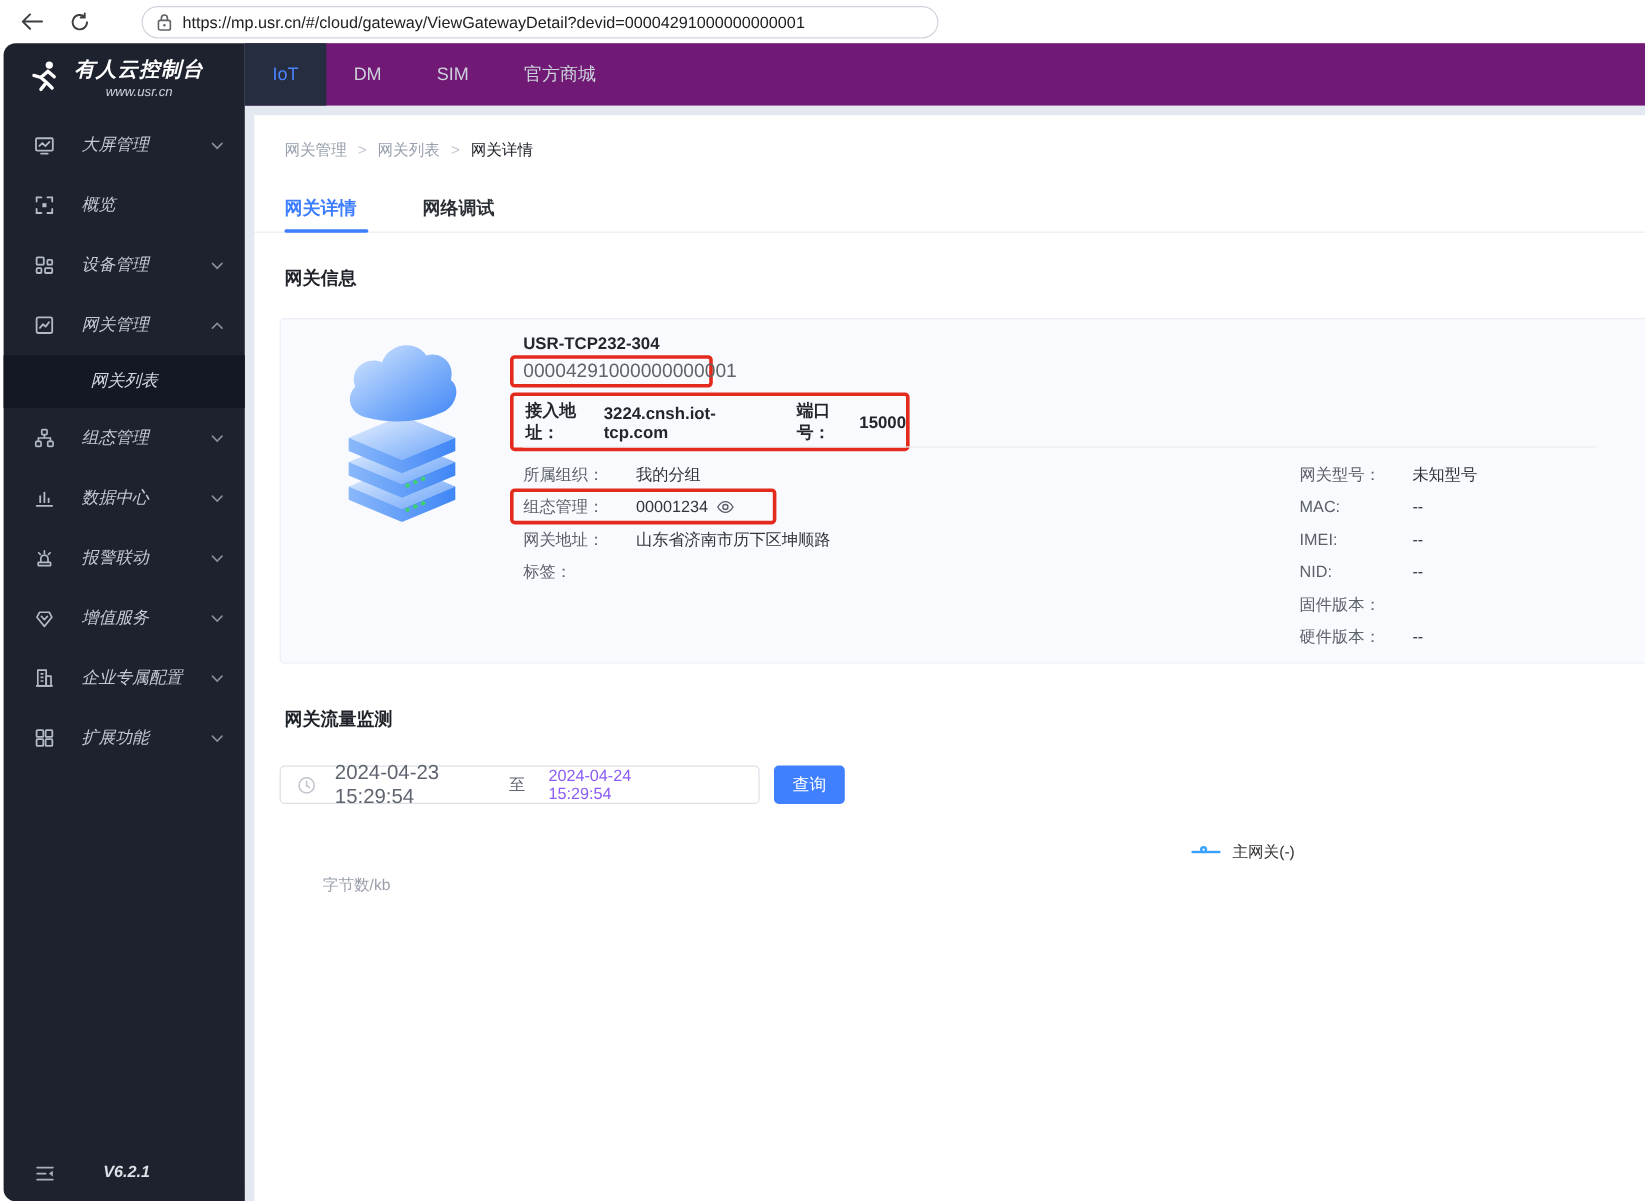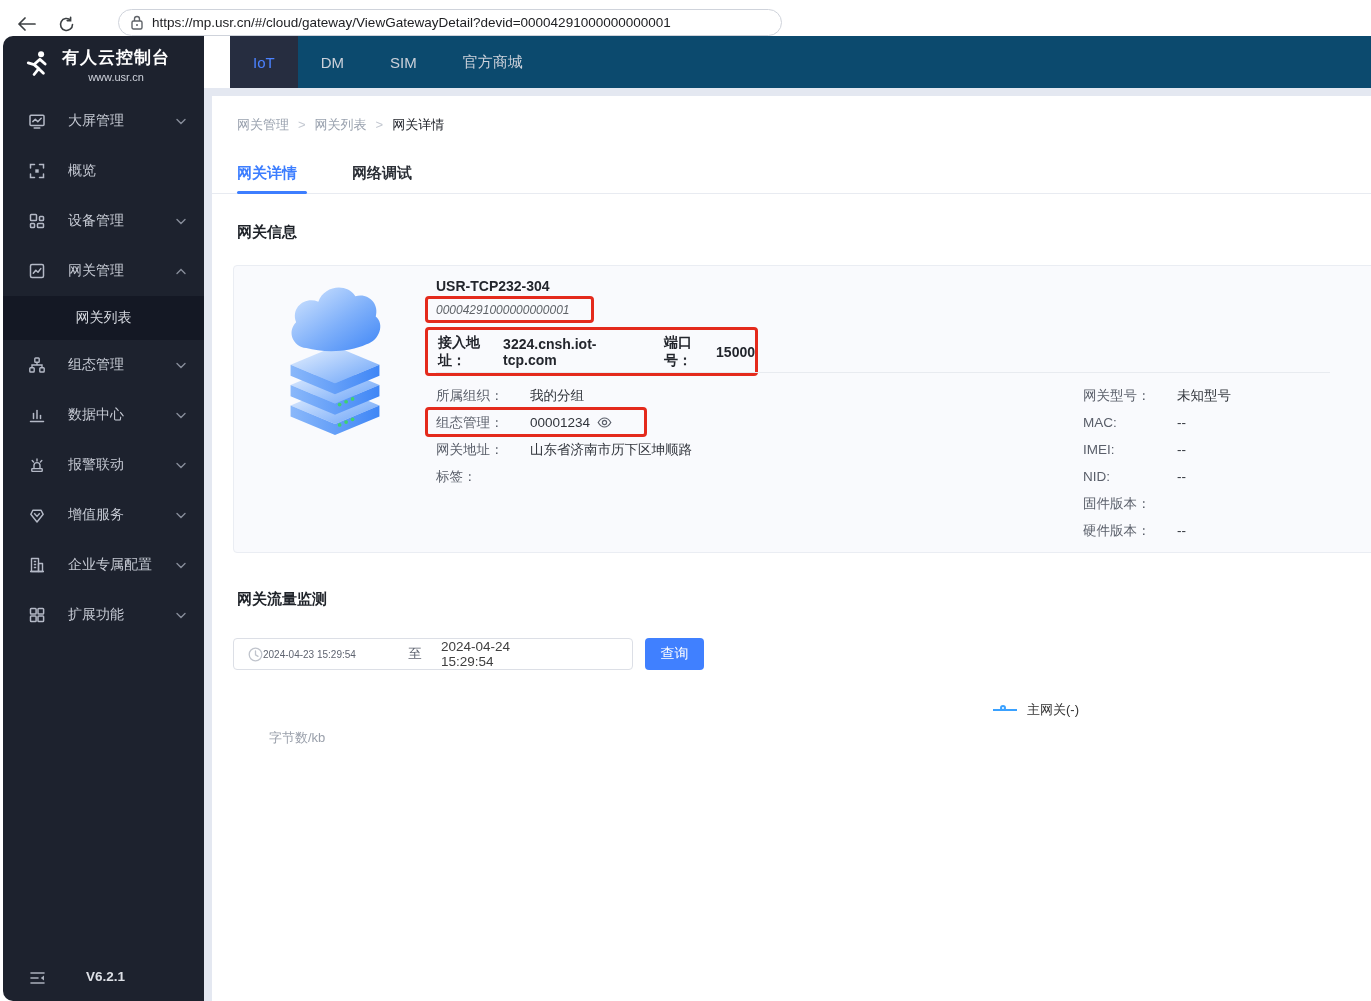--- a/index.html
+++ b/index.html
@@ -2,34 +2,34 @@
 <html><head>
 <meta charset="utf-8">
 <style>
   * { margin:0; padding:0; box-sizing:border-box; }
   html,body { width:1371px; height:1001px; overflow:hidden; background:#fff;
     font-family:"Liberation Sans","DejaVu Sans",sans-serif; }
   body { position:relative; }
 
   
   .browser-bar { position:absolute; left:0; top:0; width:1371px; height:36px; background:#fff;
-    display:flex; align-items:flex-end;border-radius:16px; }
+    display:flex; align-items:center;border-radius:16px; }
   .nav-btn { width:24px; height:24px; display:flex; align-items:center; justify-content:center; color:#3c4043; }
   .nav-btn.back { margin-left:14px; }
   .nav-btn.refresh { margin-left:16px; }
   .url-pill { margin-left:40px; width:664px; height:27px; border:1.5px solid #cfd3db; border-radius:14px;
     display:flex; align-items:center; padding:0 12px; background:#fff; }
   .url-pill .lock { color:#5f6368; margin-right:9px; display:flex; }
   .url-text { font-size:13.5px; color:#202124; white-space:nowrap; }
 
   
   .sidebar { position:absolute; left:3px; top:36px; width:201px; bottom:0; background:#1d222e;
-    border-radius:10px 0 0 10px; z-index:3; }
-  .topnav { position:absolute; left:204px; top:36px; right:0; height:52px; background:#0c4a6e;
-    display:flex; align-items:stretch; z-index:2;margin-left:26px; }
+    border-radius:10px 0 0 10px; z-index:3;font-style:italic; }
+  .topnav { position:absolute; left:204px; top:36px; right:0; height:52px; background:#701a75;
+    display:flex; align-items:stretch; z-index:2; }
   .main { position:absolute; left:204px; top:88px; right:0; bottom:0; background:#e4e8f1;
     padding:8px 0 0 8px; z-index:1; }
   .main-inner { position:relative; width:100%; height:100%; background:#fff; overflow:hidden; }
 
   
   .topnav .tab { display:flex; align-items:center; padding:0 23px; font-size:15px; color:#ccd1da; cursor:pointer; }
   .topnav .tab.active { background:#262d40; color:#4b82ff; }
 
   
   .brand { height:56px; display:flex; align-items:center; padding-left:19px; }
@@ -64,41 +64,41 @@
   .sec-title.t1 { top:127px; }
   .sec-title.t2 { top:494px; }
 
   
   .info-card { position:absolute; left:21px; right:-4px; top:169px; height:288px; background:#f9fafd;
     border:1px solid #eaedf3; border-radius:4px; }
   .illus { position:absolute; left:45px; top:8px; }
   .dev-name { position:absolute; left:202px; top:12px; font-size:14px; font-weight:bold; color:#23262d; }
   .red-box { border:3px solid #e42a1c; border-radius:4px; position:absolute; }
   .id-box { left:191px; top:30px; width:169px; height:27px; display:flex; align-items:center; padding-left:8px; }
-  .id-text { font-size:12px; color:#5f6368;font-style:italic; }
+  .id-text { font-size:16px; color:#5f6368; }
   .access-box { left:191px; top:61px; width:333px; height:49px; display:flex; align-items:center; padding-left:10px;
     font-size:14px; font-weight:bold; color:#23262d; }
   .access-box .gap { width:26px; }
   .card-divider { position:absolute; left:202px; right:44px; top:106px; border-top:1px solid #e8ebf0; }
   .rows { position:absolute; top:116px; }
   .rows.left { left:202px; width:560px; }
   .rows.right { left:849px; width:420px; }
   .info-row { height:27px; display:flex; align-items:center; position:relative; font-size:13.5px; }
   .info-row .lbl { width:94px; color:#5a5f6a; }
   .info-row .val { color:#30343b; }
   .pw-box { left:-11px; top:-2px; width:222px; height:30px; }
   .eye { margin-left:7px; width:15px; height:15px; color:#5a5f6a; display:inline-flex; cursor:pointer; }
 
   
   .datebar { position:absolute; left:21px; top:542px; width:400px; height:32px; background:#fff;
     border:1px solid #dcdfe6; border-radius:4px; display:flex; align-items:center; padding:0 14px; cursor:pointer; }
   .datebar .clock { width:15px; height:15px; color:#c0c4cc; display:flex; }
-  .date-start { width:124px; font-size:10px; color:#5f6470; }
+  .date-start { margin-left:16px; width:124px; font-size:17px; color:#5f6470; }
   .date-sep { margin-left:20px; width:16px; text-align:center; font-size:13.5px; color:#5f6470; }
-  .date-end { margin-left:18px; width:124px; font-size:13.5px; color:#404040; }
+  .date-end { margin-left:18px; width:124px; font-size:13.5px; color:#8b5cf6; }
   .query-btn { position:absolute; left:433px; top:542px; width:59px; height:32px; background:#4080ff; border:none;
     border-radius:4px; color:#fff; font-size:14px; cursor:pointer; font-family:inherit; }
   .chart-legend { position:absolute; left:781px; top:605px; display:flex; align-items:center; gap:10px; cursor:pointer; }
   .legend-marker { position:relative; width:24px; height:12px; }
   .legend-marker .line { position:absolute; left:0; right:0; top:5px; height:2px; background:#3aa1ff; }
   .legend-marker .dot { position:absolute; left:7px; top:1px; width:6px; height:6px; border:2px solid #3aa1ff;
     border-radius:50%; background:#fff; }
   .legend-text { font-size:13px; color:#333; }
   .y-label { position:absolute; left:57px; top:633px; font-size:13px; color:#9aa0ab; }
 

